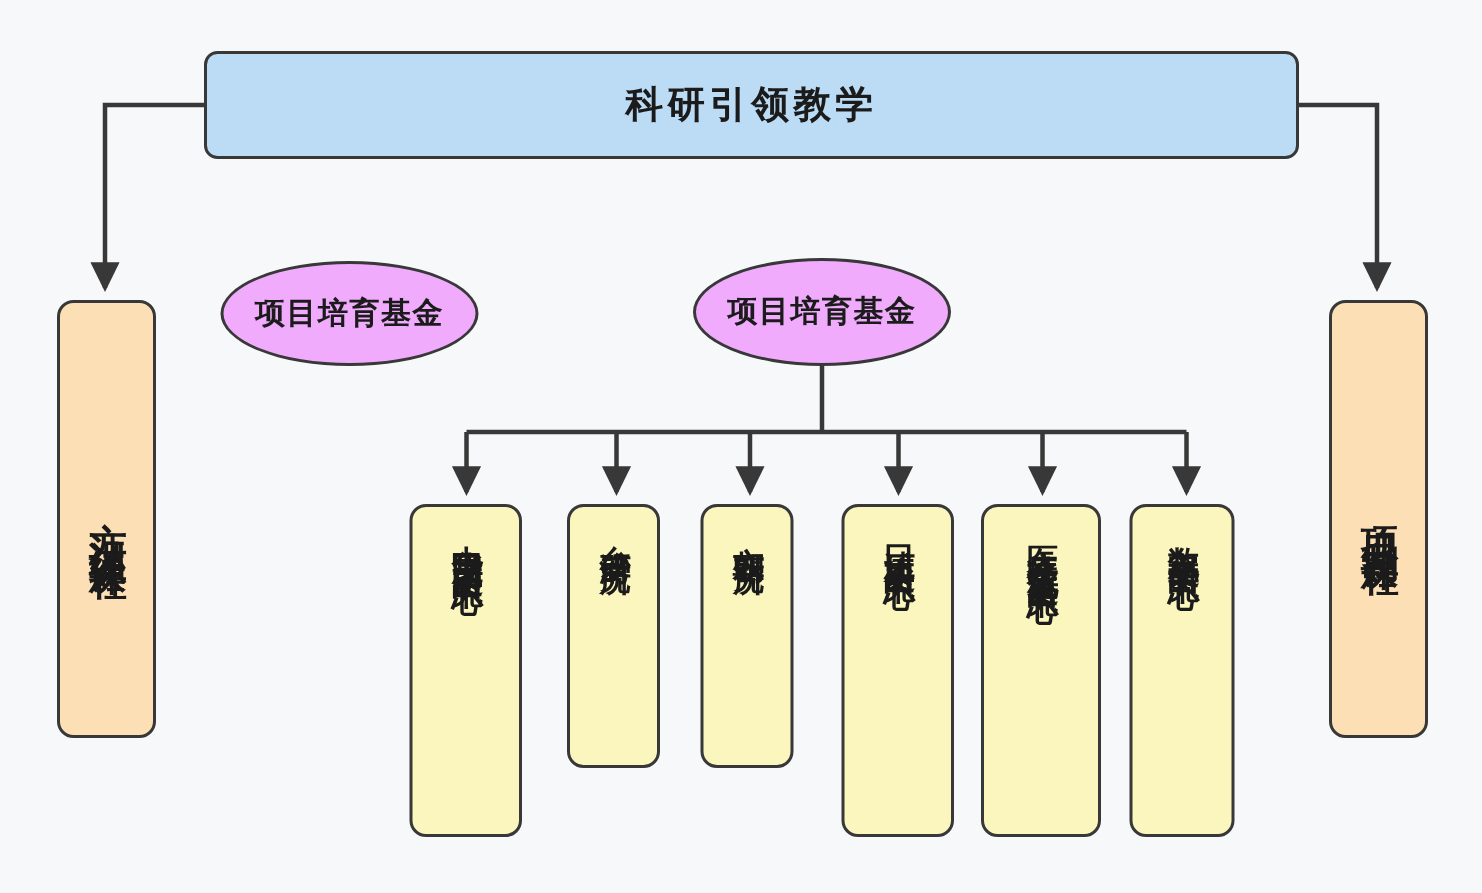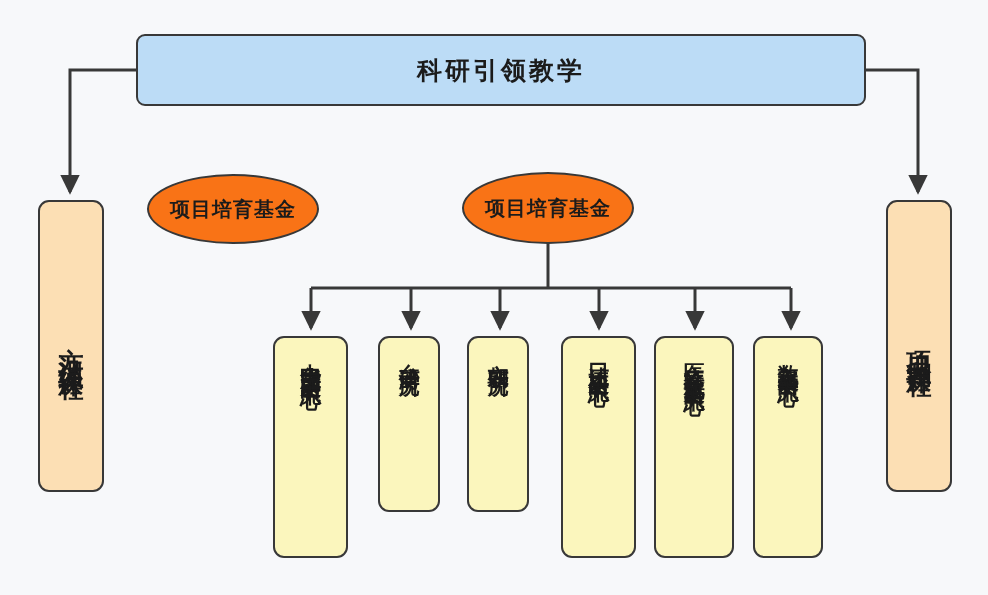--- a/index.html
+++ b/index.html
@@ -59,21 +59,21 @@
   .node.course .node-label {
     writing-mode: vertical-rl;
     text-orientation: upright;
     font-size: 25px;
     letter-spacing: 6px;
     line-height: 1;
   }
   
   .node.fund {
     border-radius: 50%;
-    background: #f97316;
+    background: #f0abfc;
   }
   .node.fund .node-label {
     font-size: 20px;
     letter-spacing: 1px;
   }
   
   .node.institute {
     border-radius: 11px;
     background: #fbf6bd;
     align-items: flex-start;

